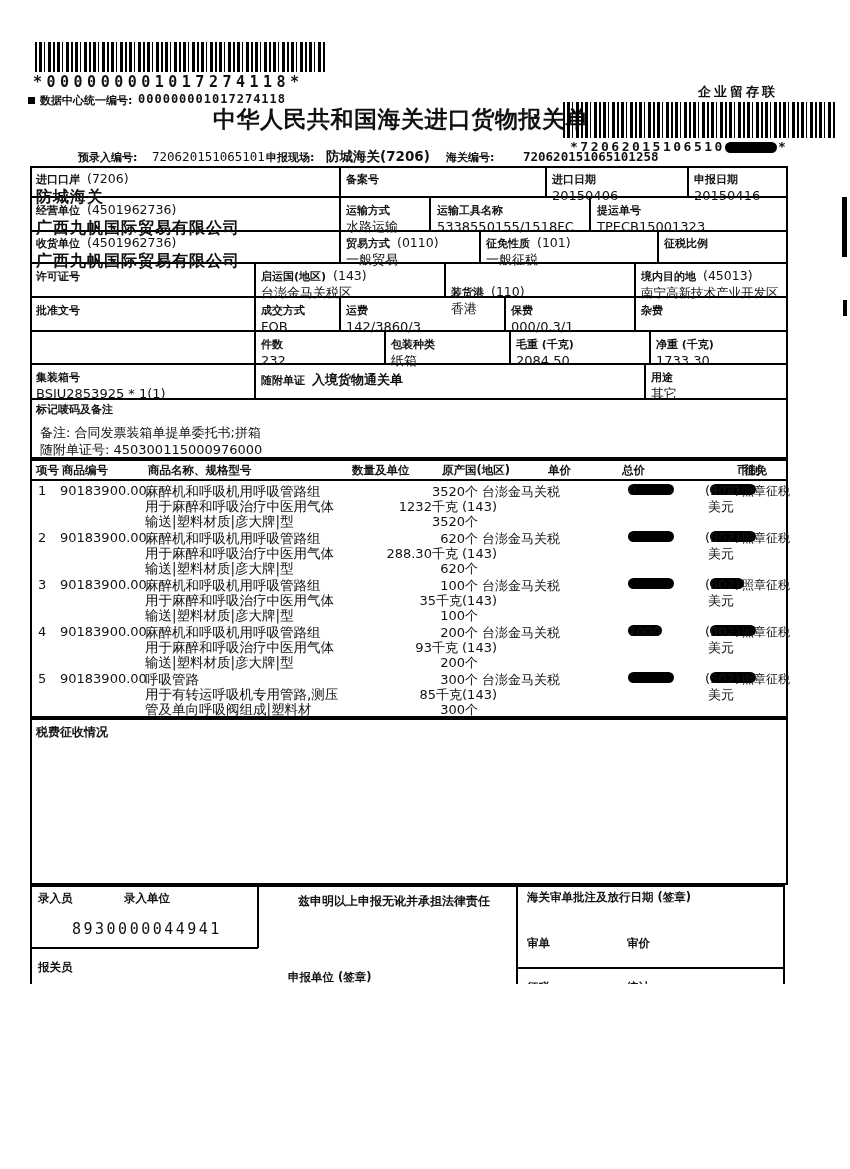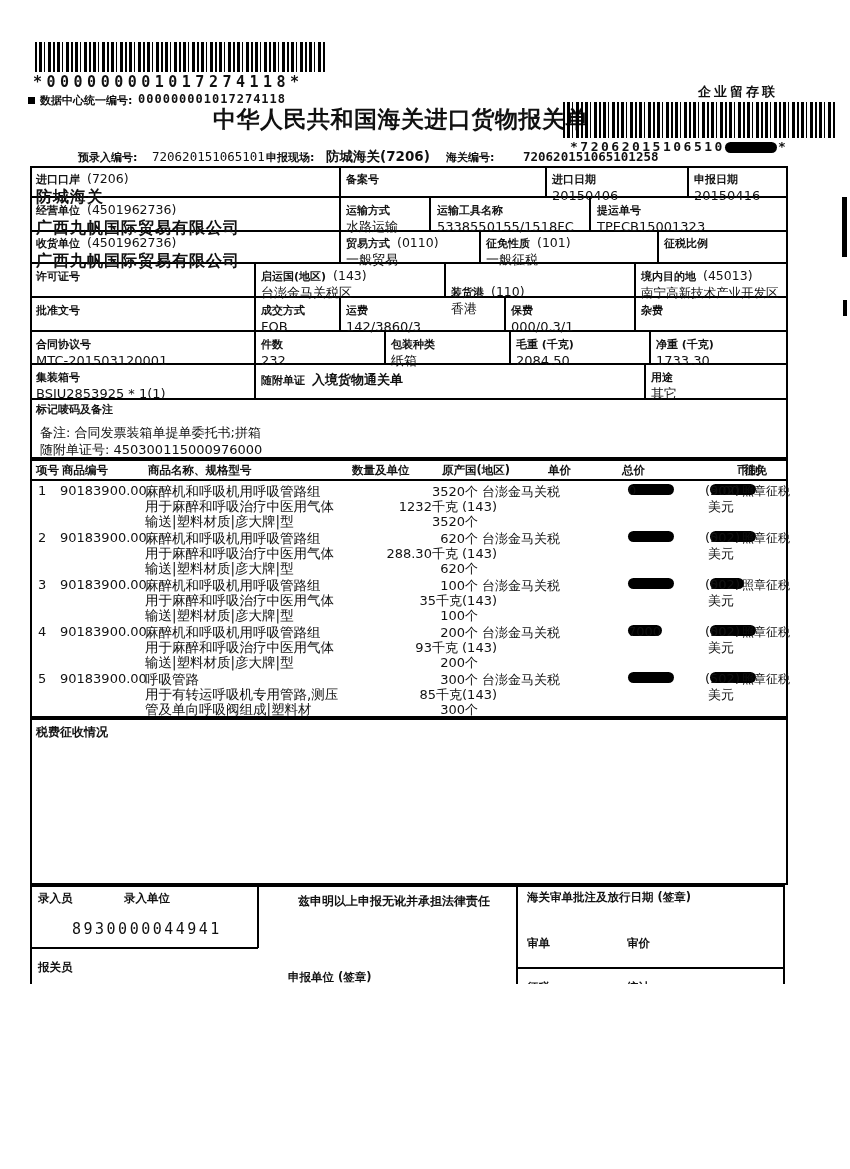--- a/index.html
+++ b/index.html
@@ -202,24 +202,20 @@
   </div>
   <div class="cell" style="left:511px;top:300px;">
     <div><span class="lb">保费</span></div>
     <div class="vv">000/0.3/1</div>
   </div>
   <div class="cell" style="left:641px;top:300px;">
     <div><span class="lb">杂费</span></div>
     <div class="vv"></div>
   </div>
 
-  <div class="cell" style="left:36px;top:334px;">
-    <div><span class="lb">合同协议号</span></div>
-    <div class="vv">MTC-201503120001</div>
-  </div>
   <div class="cell" style="left:261px;top:334px;">
     <div><span class="lb">件数</span></div>
     <div class="vv">232</div>
   </div>
   <div class="cell" style="left:391px;top:334px;">
     <div><span class="lb">包装种类</span></div>
     <div class="vv">纸箱</div>
   </div>
   <div class="cell" style="left:516px;top:334px;">
     <div><span class="lb">毛重 (千克)</span></div>

